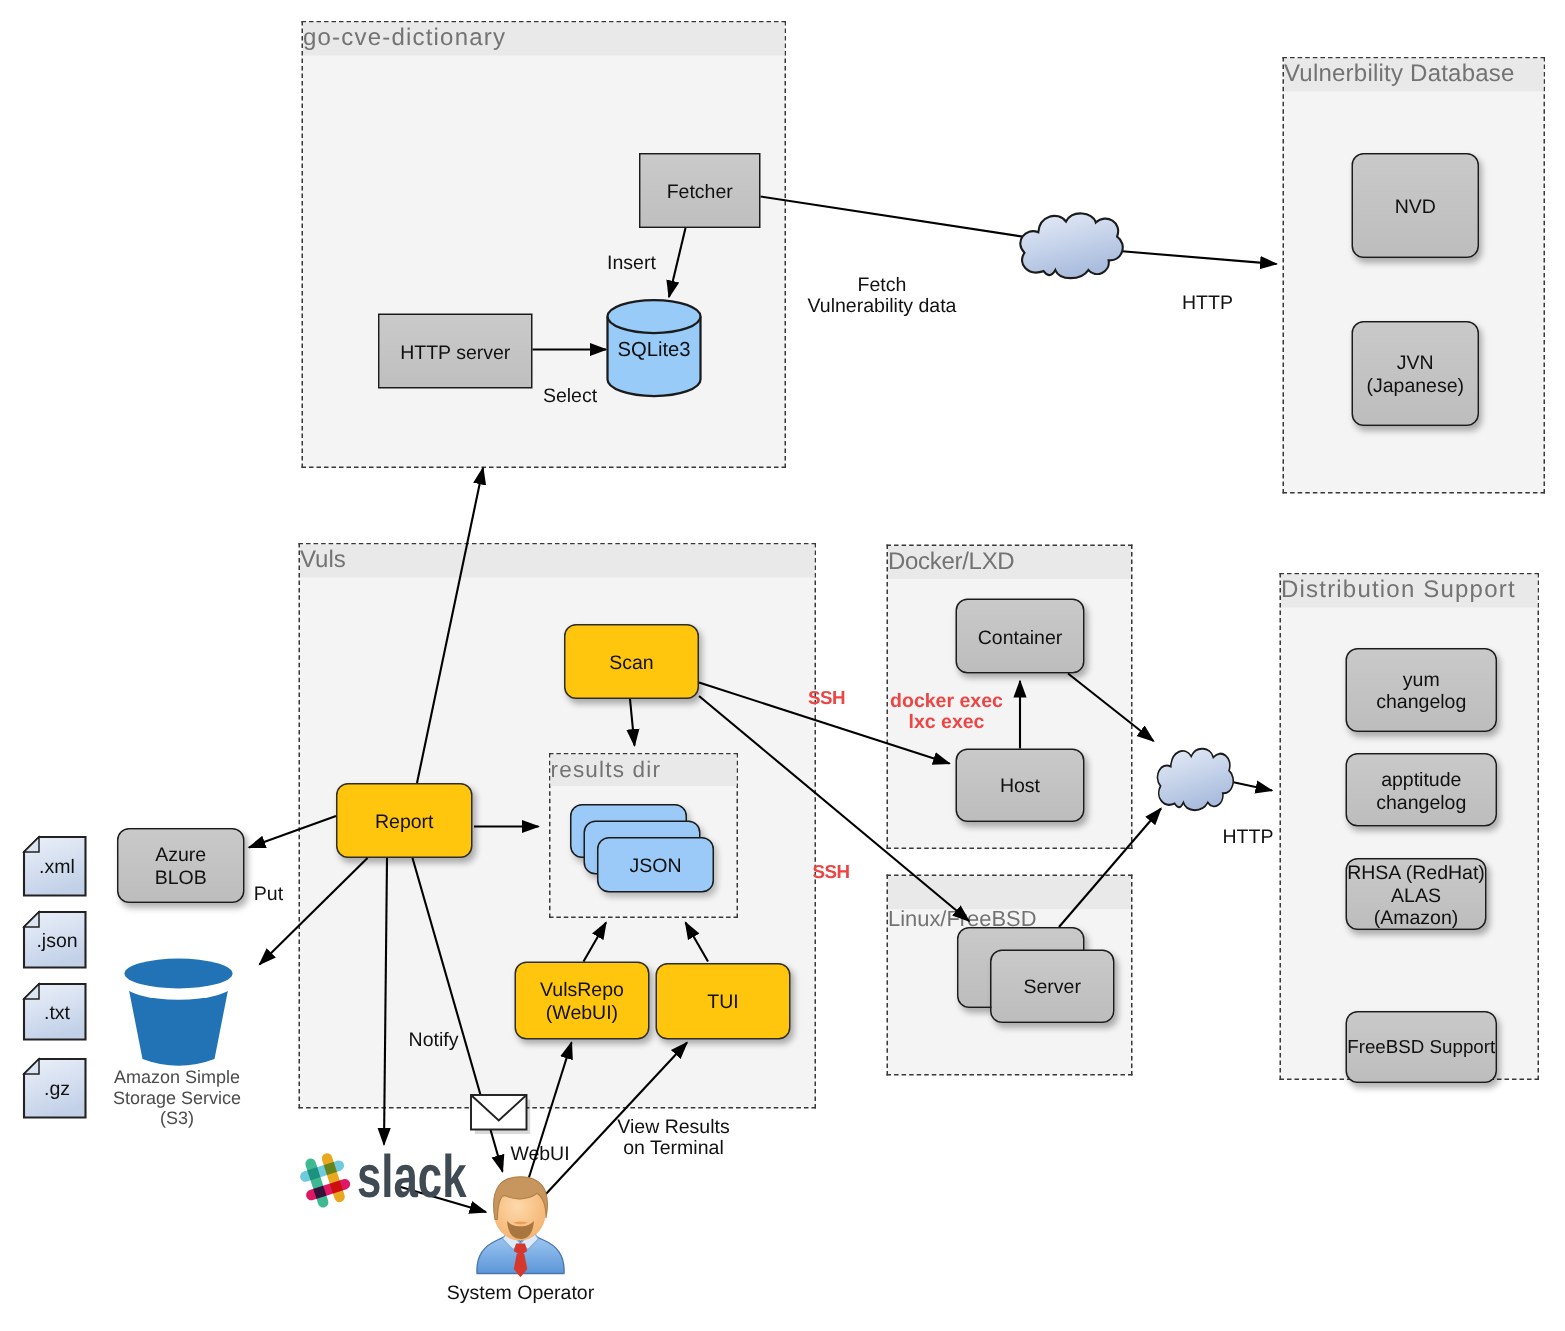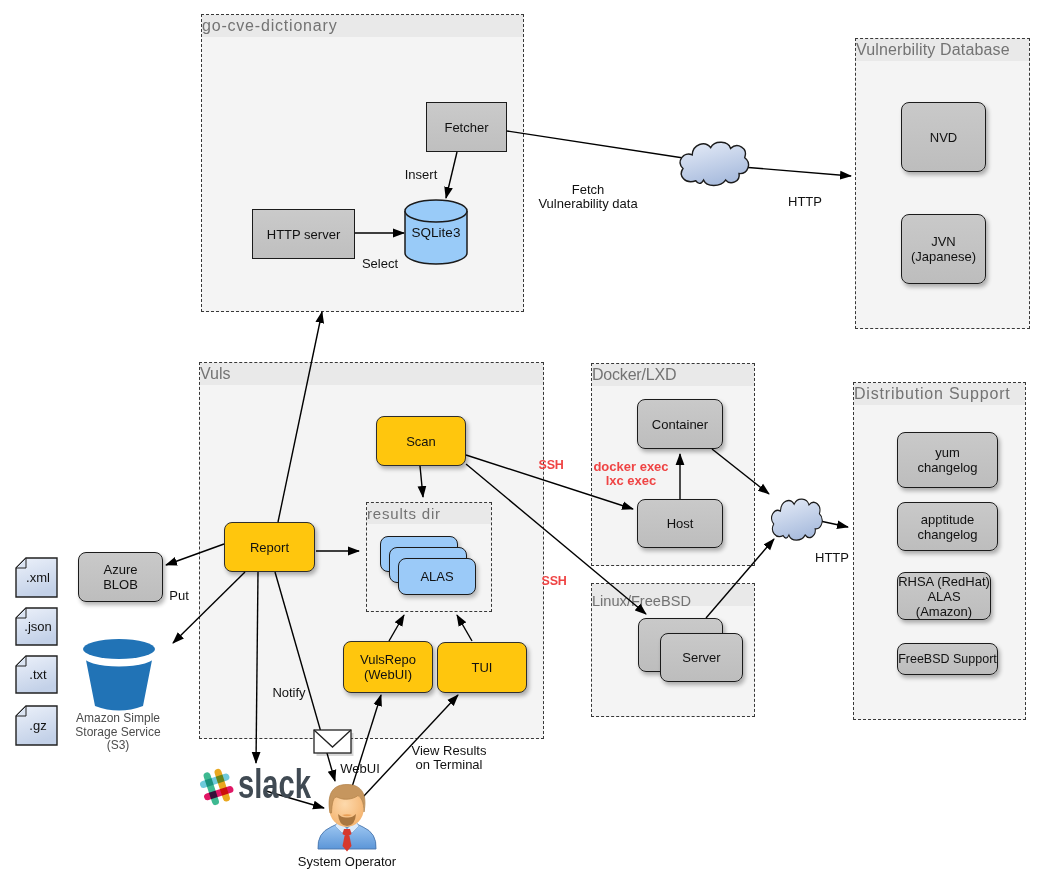--- a/index.html
+++ b/index.html
@@ -24,51 +24,51 @@
 <div class="cont" style="left:199px;top:362px;width:343px;height:375px">
       <div class="hd" style="letter-spacing:0">Vuls</div>
     </div>
 <div class="cont" style="left:366px;top:502px;width:124px;height:108px">
       <div class="hd" style="height:21px;font-size:15px">results dir</div>
     </div>
 <div class="cont" style="left:591px;top:363px;width:162px;height:201px">
       <div class="hd" style="letter-spacing:-0.2px;padding-right:5px">Docker/LXD</div>
     </div>
 <div class="cont" style="left:591px;top:583px;width:162px;height:132px">
-      <div class="hd" style="letter-spacing:0;font-size:14.6px;padding-right:5px;padding-top:9px">Linux/FreeBSD</div>
+      <div class="hd" style="letter-spacing:0;font-size:14.6px;padding-right:5px;padding-top:21px">Linux/FreeBSD</div>
     </div>
 <div class="cont" style="left:853px;top:382px;width:171px;height:336px">
       <div class="hd">Distribution Support</div>
     </div>
 
 <div class="node sq" style="left:426px;top:102px;width:81px;height:50px">Fetcher</div>
 <div class="node sq" style="left:252px;top:209px;width:103px;height:50px">HTTP server</div>
 
 <div class="node rg" style="left:901px;top:102px;width:85px;height:70px">NVD</div>
 <div class="node rg" style="left:901px;top:214px;width:85px;height:70px">JVN<br>(Japanese)</div>
 <div class="node rg" style="left:637px;top:399px;width:86px;height:50px">Container</div>
 <div class="node rg" style="left:637px;top:499px;width:86px;height:49px">Host</div>
 <div class="node rg" style="left:638px;top:618px;width:85px;height:54px"></div>
 <div class="node rg" style="left:660px;top:633px;width:83px;height:49px">Server</div>
 <div class="node rg" style="left:897px;top:432px;width:101px;height:56px">yum<br>changelog</div>
 <div class="node rg" style="left:897px;top:502px;width:101px;height:49px">apptitude<br>changelog</div>
 <div class="node rg" style="left:897px;top:572px;width:94px;height:48px">RHSA (RedHat)<br>ALAS (Amazon)</div>
-<div class="node rg" style="left:897px;top:643px;width:101px;height:32px">
+<div class="node rg" style="left:897px;top:674px;width:101px;height:48px">
       <span style="font-size:12.5px">FreeBSD Support</span>
     </div>
 <div class="node rg" style="left:78px;top:552px;width:85px;height:50px">Azure<br>BLOB</div>
 
 <div class="node yel" style="left:376px;top:416px;width:90px;height:50px">Scan</div>
 <div class="node yel" style="left:343px;top:641px;width:90px;height:52px">VulsRepo<br>(WebUI)</div>
 <div class="node yel" style="left:224px;top:522px;width:91px;height:50px">Report</div>
 <div class="node yel" style="left:437px;top:642px;width:90px;height:51px">TUI</div>
 
 <div class="node blue" style="left:380px;top:536px;width:78px;height:36px"></div>
 <div class="node blue" style="left:389px;top:547px;width:78px;height:36px"></div>
-<div class="node blue" style="left:398px;top:558px;width:78px;height:37px">ALAS</div>
+<div class="node blue" style="left:398px;top:558px;width:78px;height:37px">JSON</div>
 
 <div class="lbl" style="left:380px;top:168px;width:82px">Insert</div>
 <div class="lbl" style="left:339px;top:257px;width:82px">Select</div>
 <div class="lbl" style="left:536px;top:183px;width:104px">Fetch
 Vulnerability data</div>
 <div class="lbl" style="left:775px;top:195px;width:60px">HTTP</div>
 <div class="lbl" style="left:802px;top:551px;width:60px">HTTP</div>
 <div class="lbl blu" style="left:521px;top:458px;width:60px;font-size:12.5px;letter-spacing:-0.3px">SSH</div>
 <div class="lbl blu" style="left:524px;top:574px;width:60px;font-size:12.5px;letter-spacing:-0.3px">SSH</div>
 <div class="lbl blu" style="left:581px;top:460px;width:100px">docker exec

